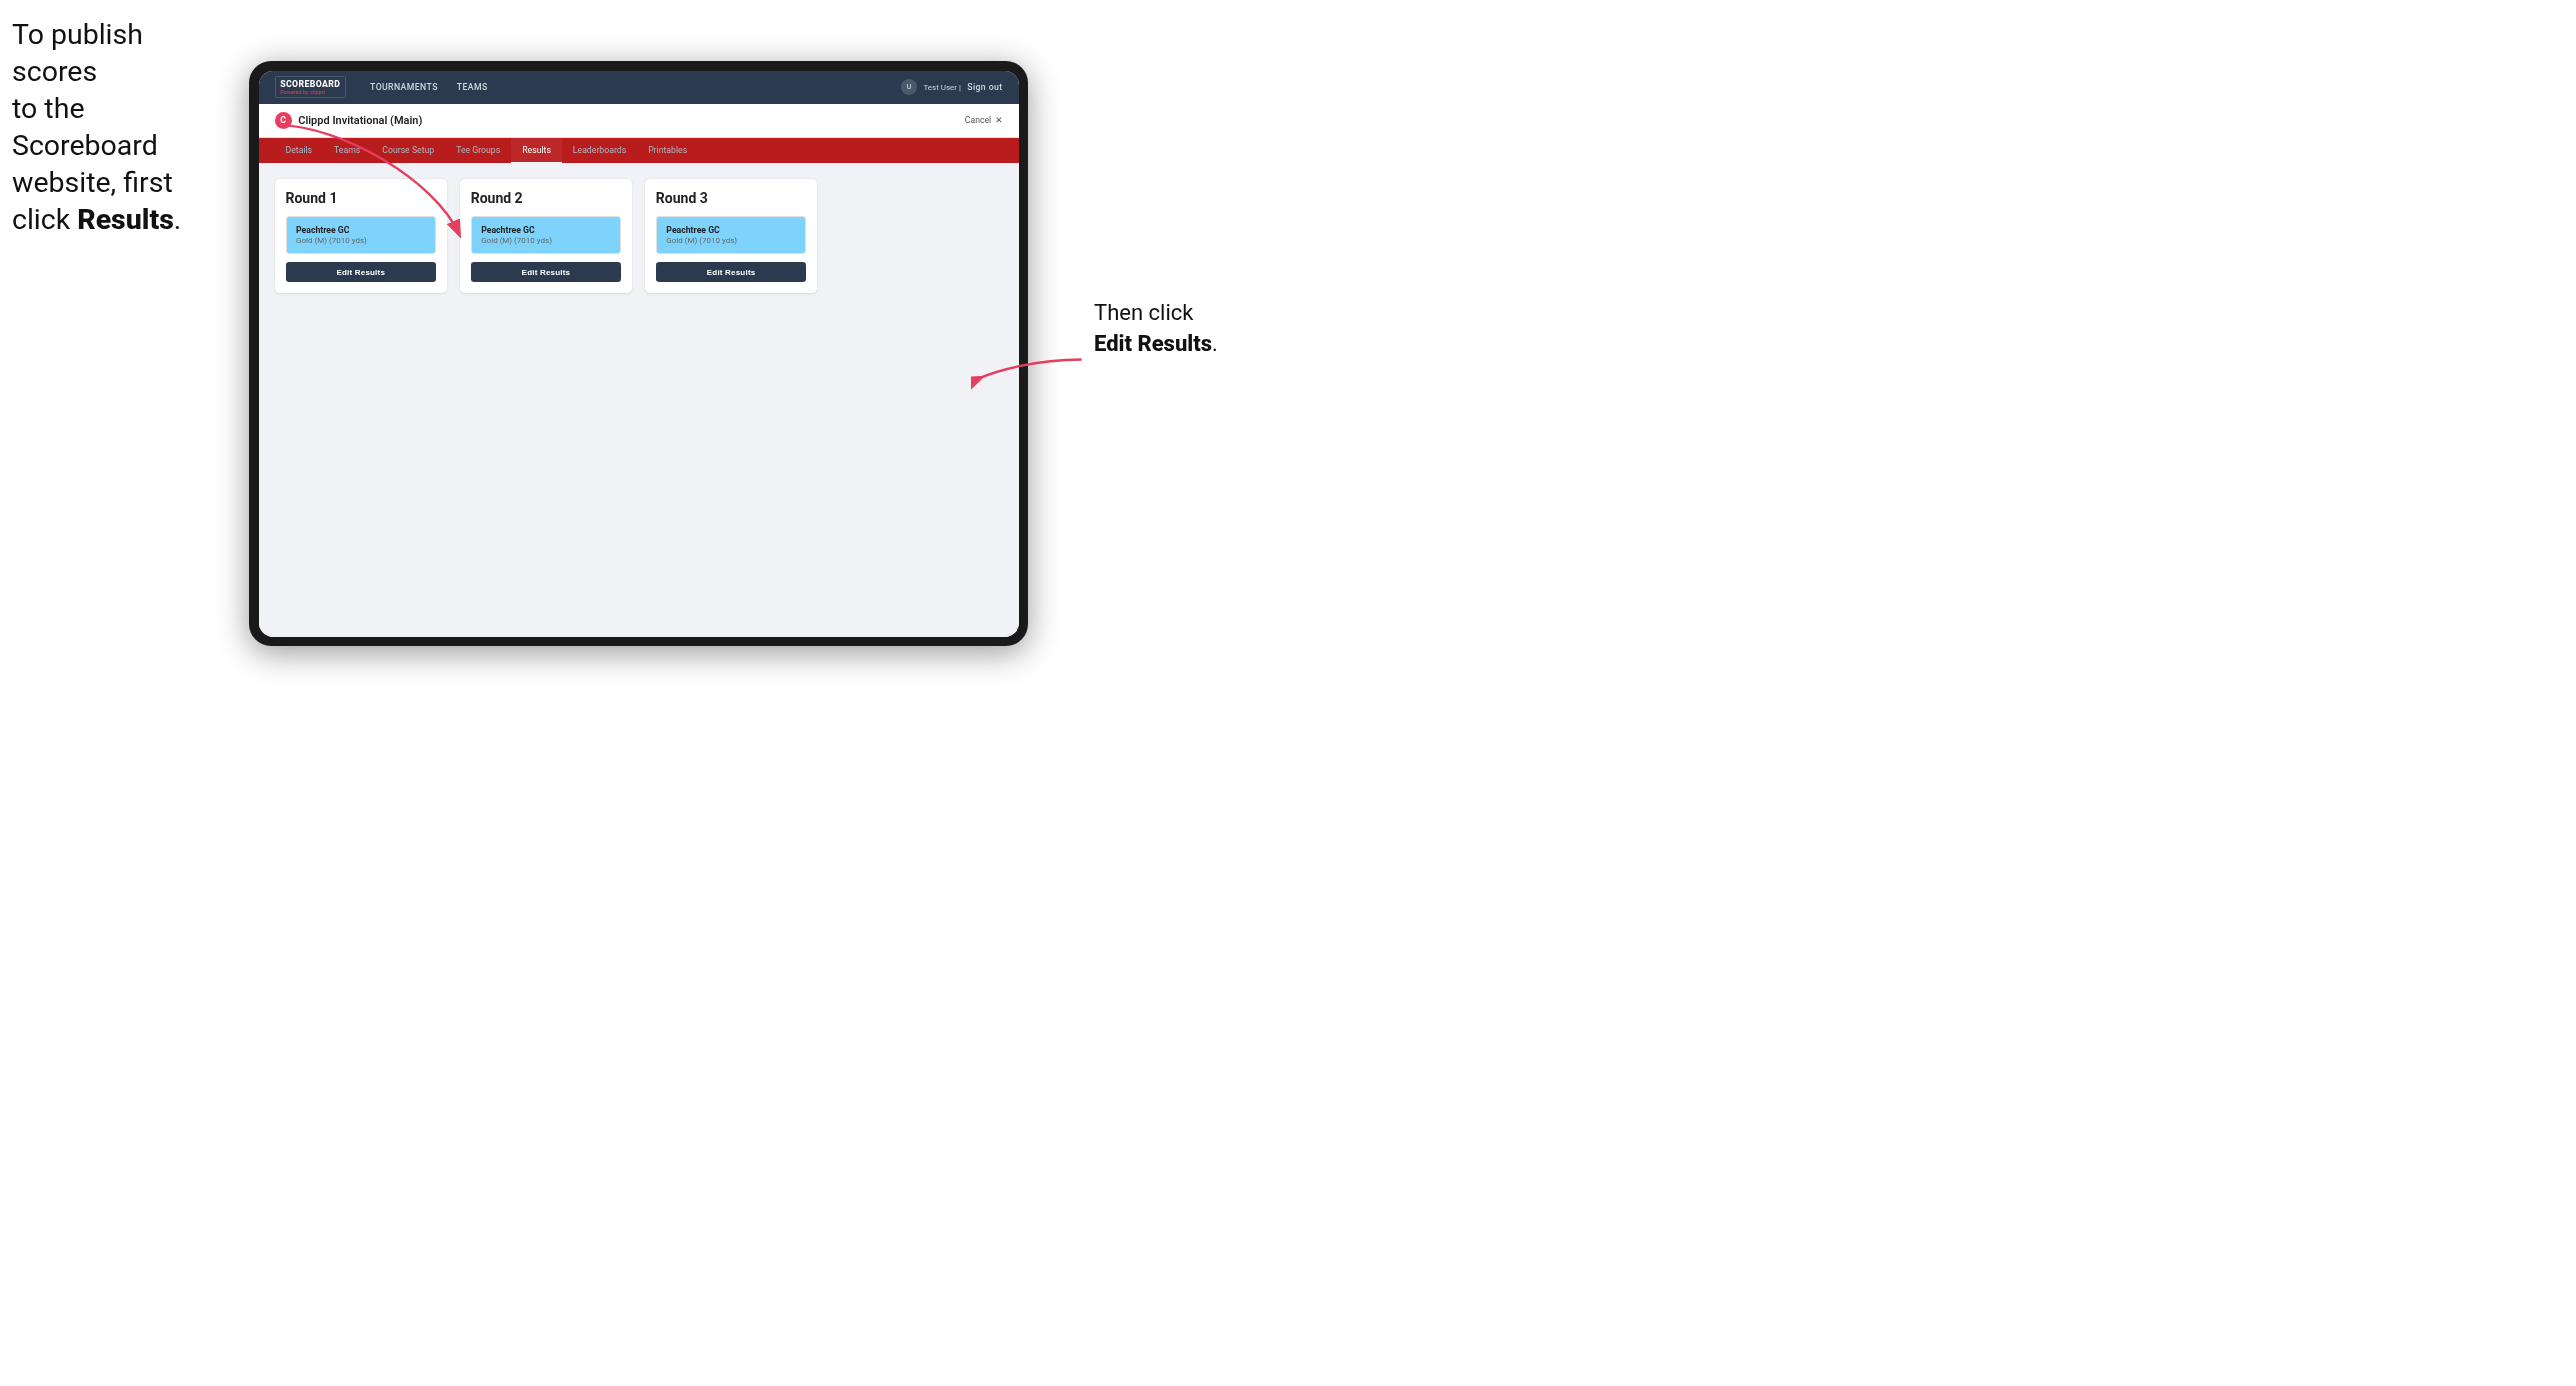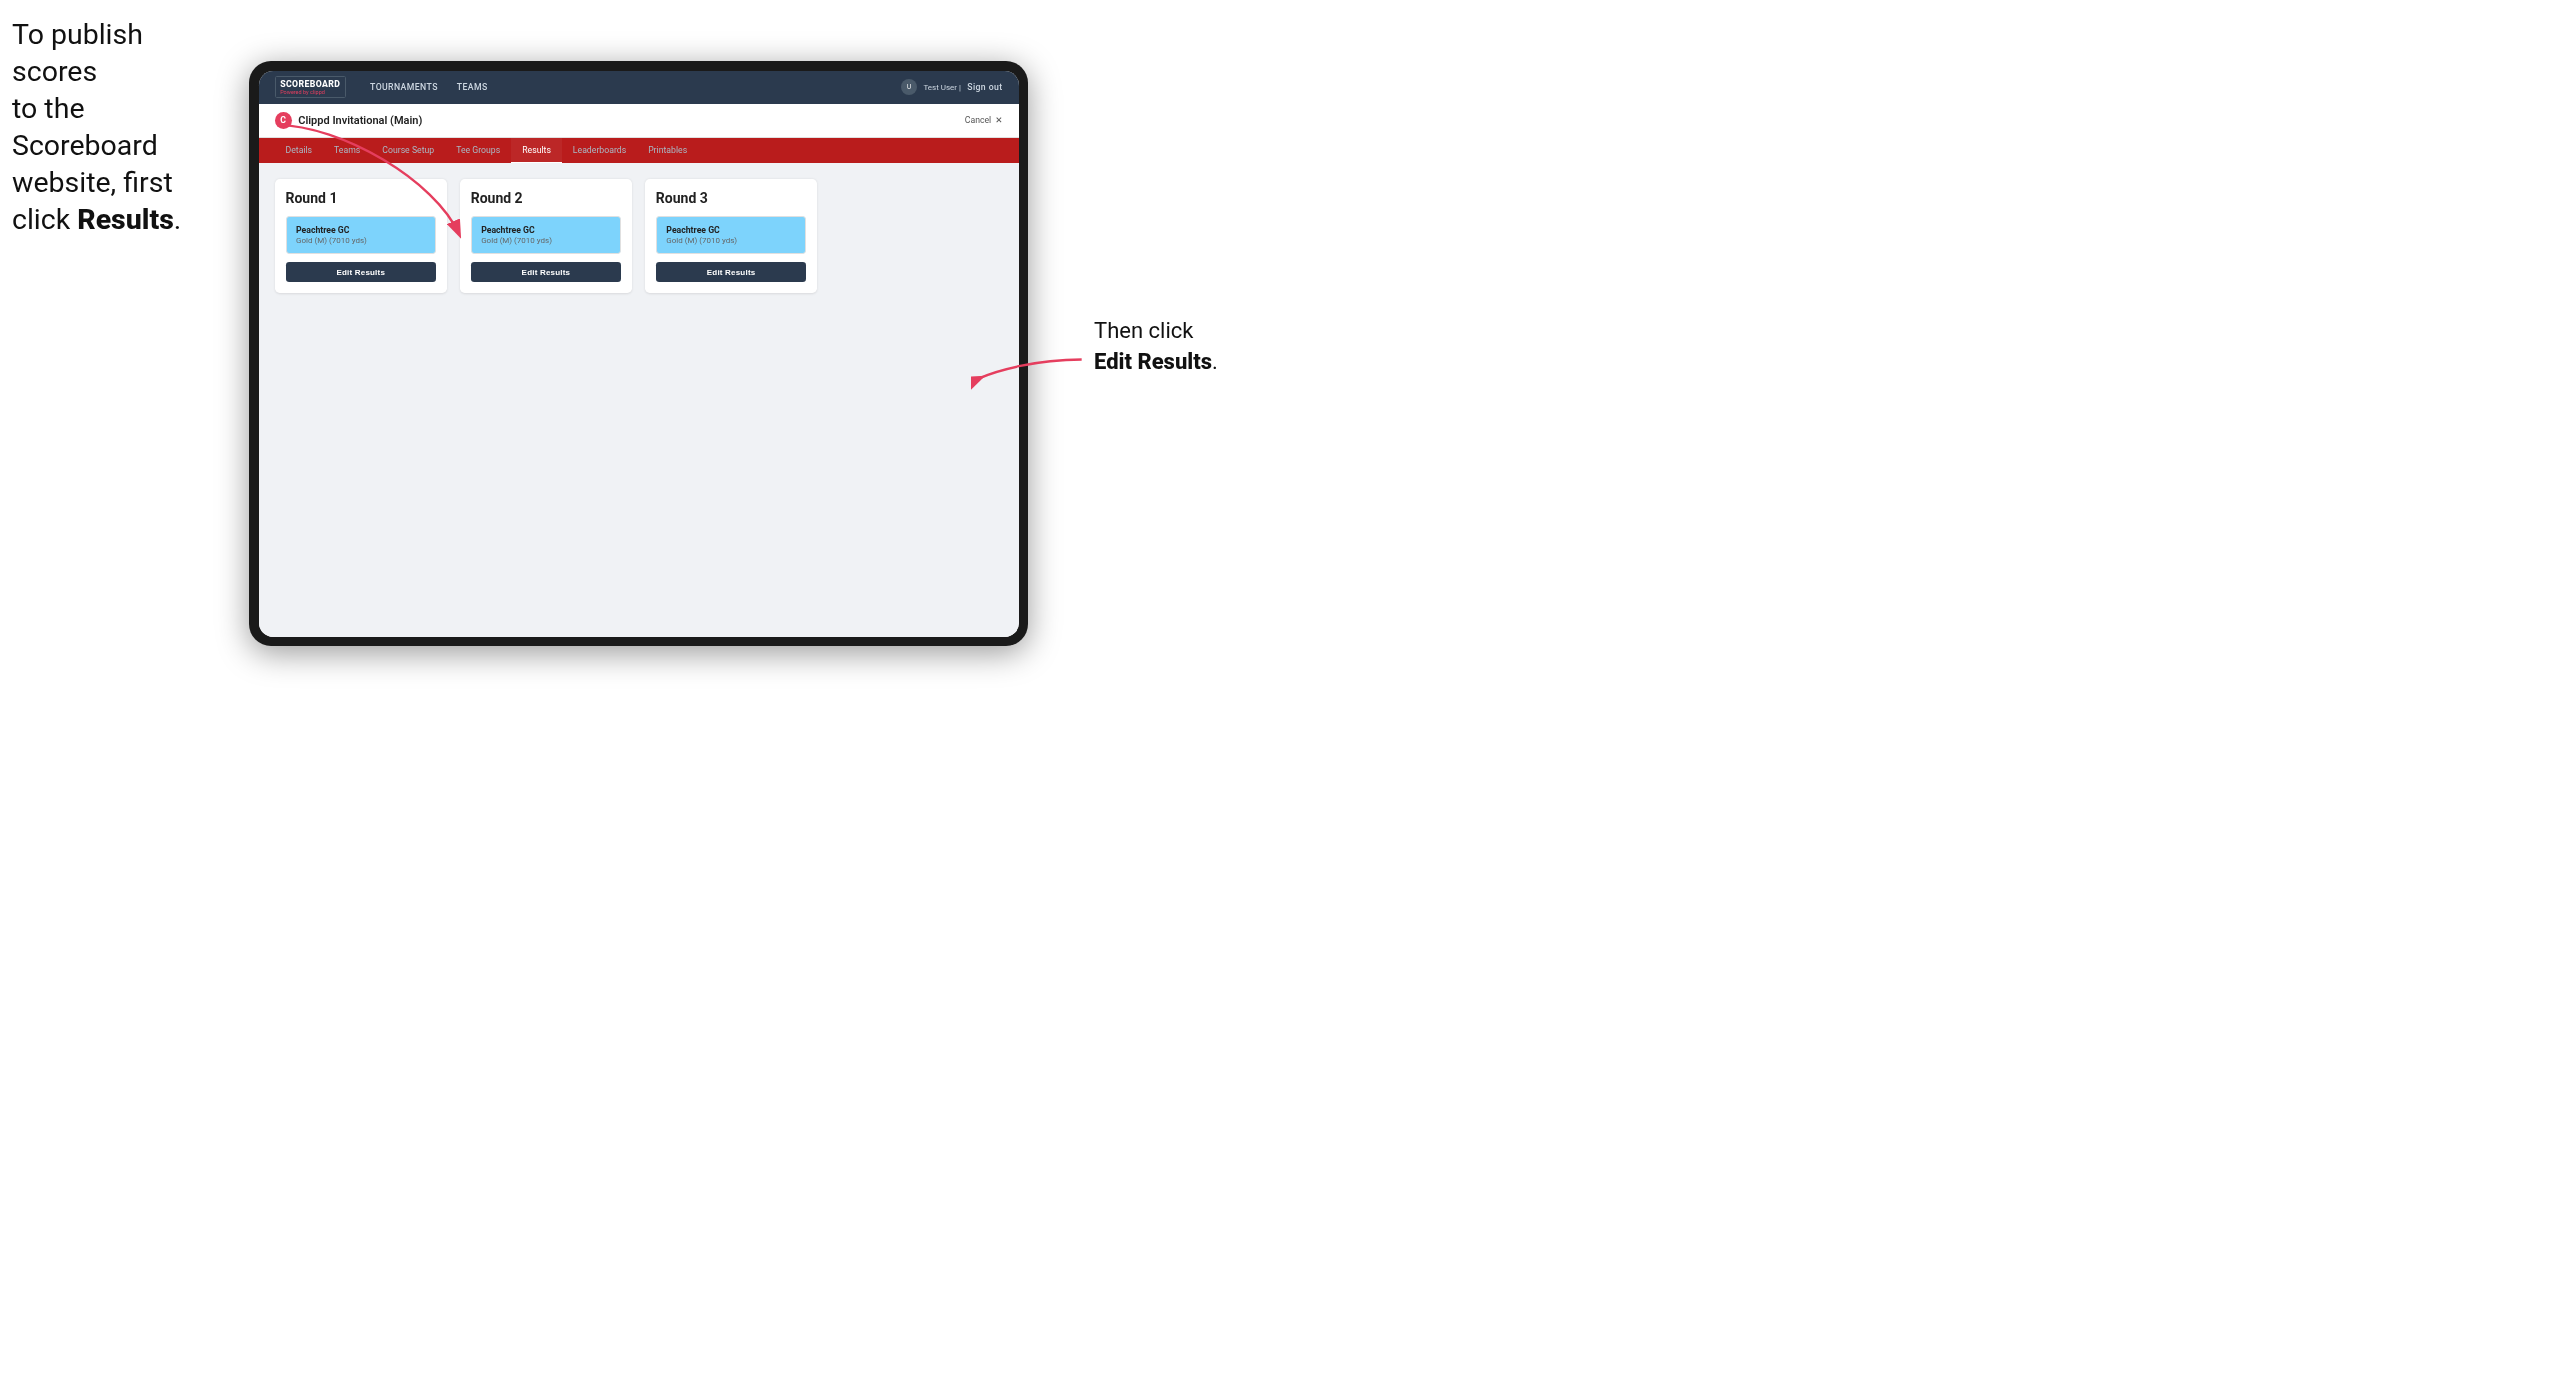--- a/index.html
+++ b/index.html
@@ -365,21 +365,21 @@
 
 <svg class="arrow-results" style="position:absolute; top:117px; left:214px; width:261px; height:131px; pointer-events:none;" viewBox="0 0 330 165" width="261" height="131">
   <defs>
     <marker id="arrowhead1" markerWidth="8" markerHeight="6" refX="6" refY="3" orient="auto">
       <polygon points="0 0, 8 3, 0 6" fill="#e53e5e"></polygon>
     </marker>
   </defs>
   <path d="M 80 10 C 160 10, 280 80, 310 148" stroke="#e53e5e" stroke-width="3" fill="none" marker-end="url(#arrowhead1)"></path>
 </svg>
 
-<div class="instruction-text-right" style="position:absolute; top:316px; right:20px;">
+<div class="instruction-text-right" style="position:absolute; top:298px; right:20px;">
   <span>Then click</span><br>
   <strong>Edit Results</strong><span>.</span>
 </div>
 
 <svg style="position:absolute; top:332px; right:194px; width:123px; height:59px; pointer-events:none;" viewBox="0 0 155 75" width="123" height="59">
   <defs>
     <marker id="arrowhead2" markerWidth="8" markerHeight="6" refX="2" refY="3" orient="auto">
       <polygon points="8 0, 0 3, 8 6" fill="#e53e5e"></polygon>
     </marker>
   </defs>

